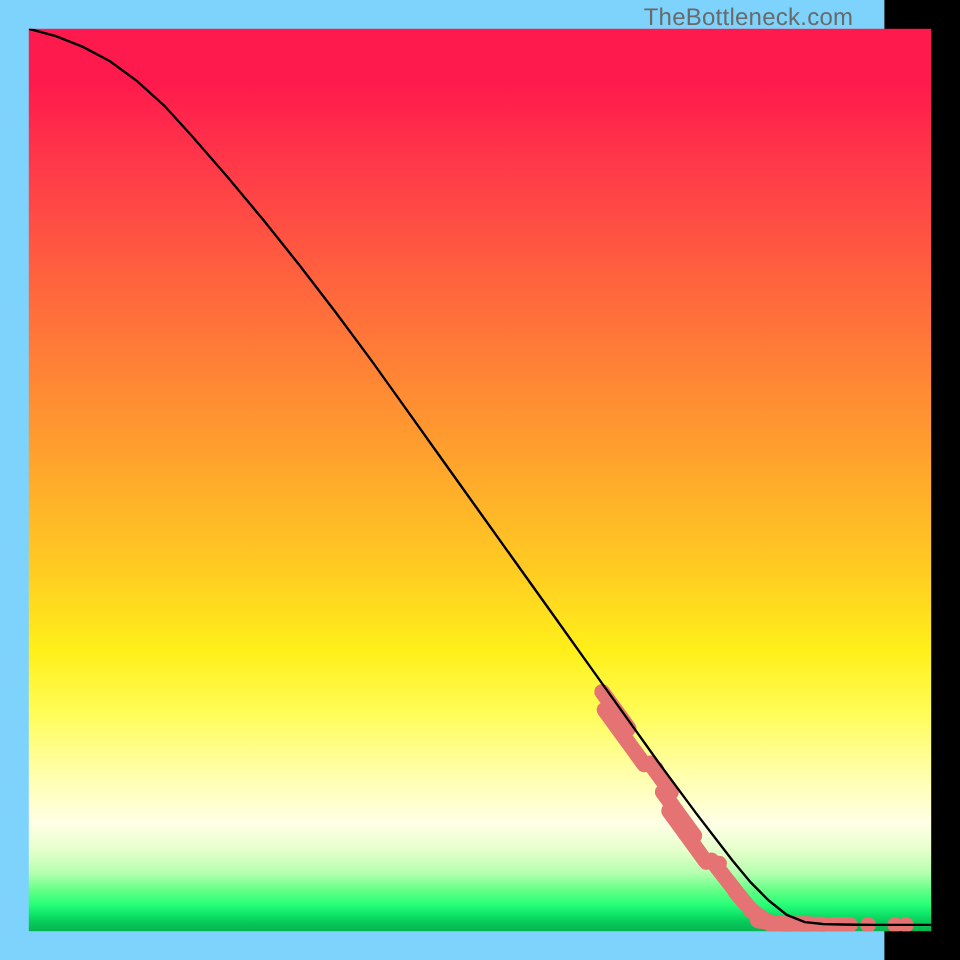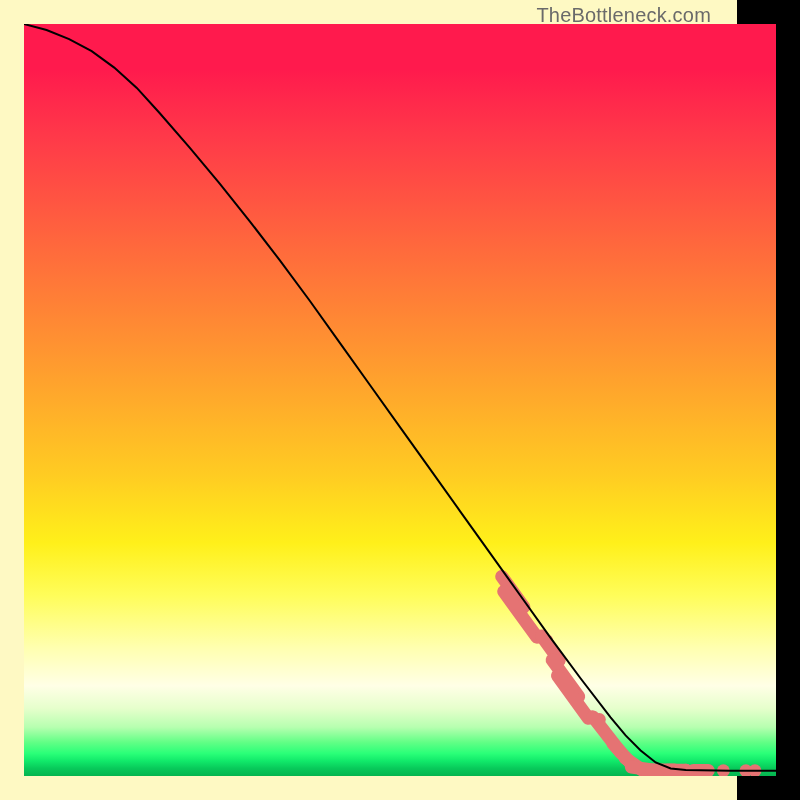--- a/index.html
+++ b/index.html
@@ -8,21 +8,21 @@
     width: 800px;
     height: 800px;
     background: #000;
     overflow: hidden;
     font-family: Arial, Helvetica, sans-serif;
   }
   .stage {
     position: relative;
     width: 737px;
     height: 800px;
-    background: #fef9c3;
+    background: #7dd3fc;
   }
   .plot {
     position: absolute;
     left: 24px;
     top: 24px;
     width: 752px;
     height: 752px;
   }
   .gradient-bg {
     position: absolute;

